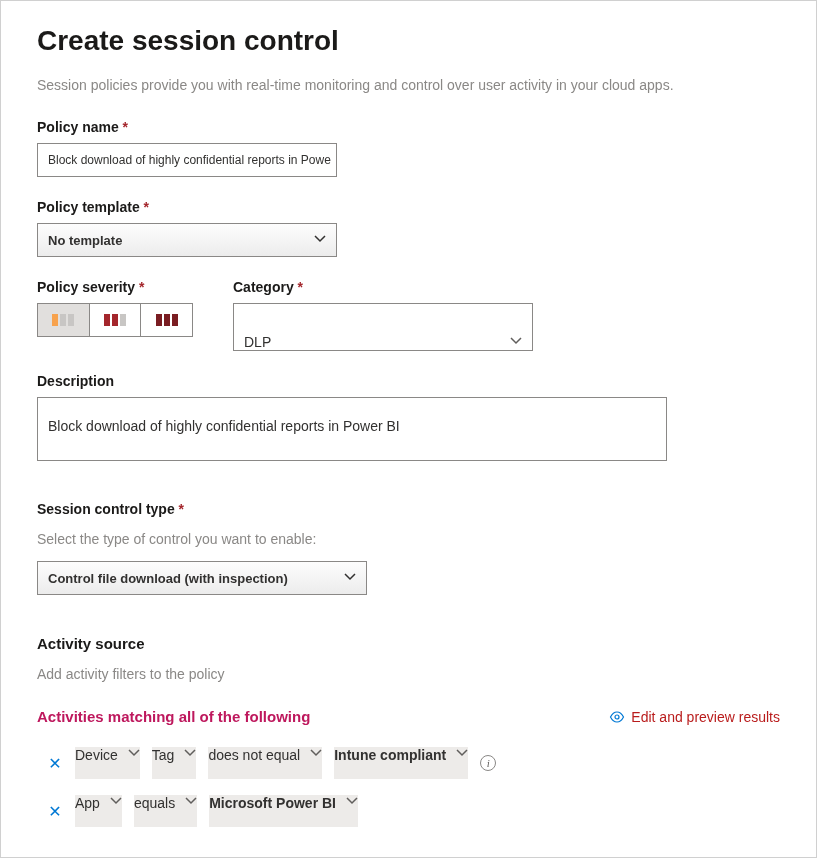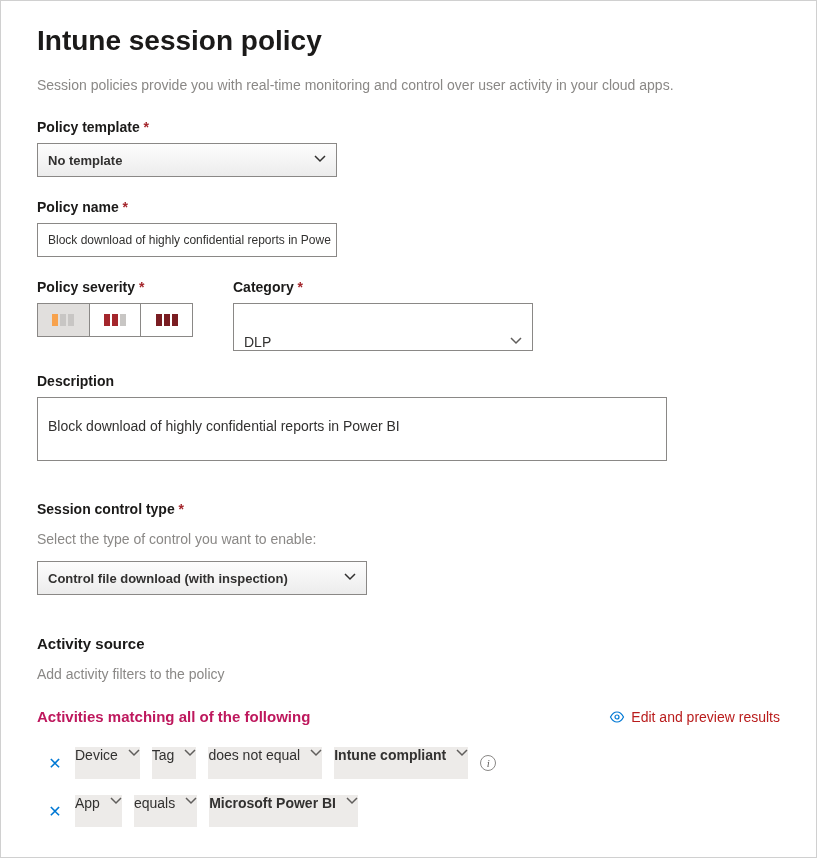--- a/index.html
+++ b/index.html
@@ -191,39 +191,39 @@
     font-size: 11px;
   }
   .chev-svg { width: 12px; height: 12px; }
   .mb22 { margin-bottom: 22px; }
 </style>
 </head>
 <body>
 
 <div class="page">
 
-  <h1>Intune session policy</h1>
+  <h1>Create session control</h1>
   <p class="subtitle">Session policies provide you with real-time monitoring and control over user activity in your cloud apps.</p>
+
+  <div class="col mb22">
+    <div class="field-label required">Policy name</div>
+    <div class="text-input">
+      <span>Block download of highly confidential reports in Powe</span>
+    </div>
+  </div>
 
   <div class="col mb22">
     <div class="field-label required">Policy template</div>
     <div class="dropdown">
       <span>No template</span>
       <span class="chev">
         <svg class="chev-svg" viewBox="0 0 12 12">
             <path d="M1 3 L6 8 L11 3" stroke="#323130" stroke-width="1.5" fill="none"></path>
           </svg>
       </span>
-    </div>
-  </div>
-
-  <div class="col mb22">
-    <div class="field-label required">Policy name</div>
-    <div class="text-input">
-      <span>Block download of highly confidential reports in Powe</span>
     </div>
   </div>
 
   <div class="row">
     <div class="col">
       <div class="field-label required">Policy severity</div>
       <div class="severity-group">
         <div class="severity-btn active">
           <div class="bars">
             <div class="bar orange"></div>

